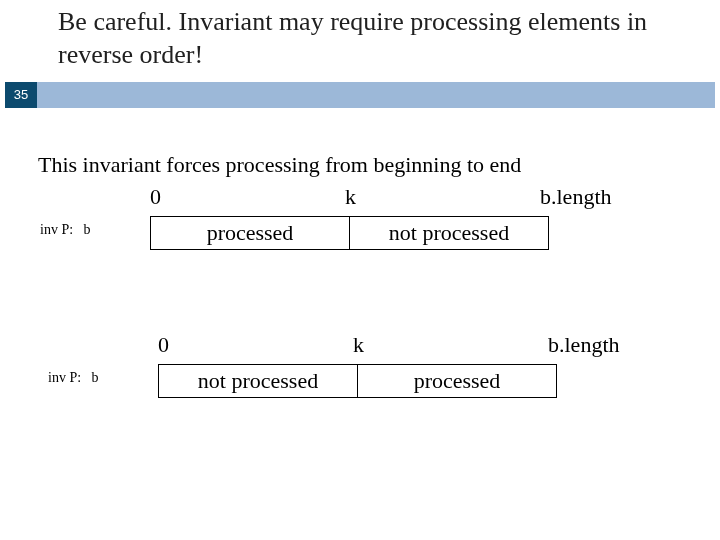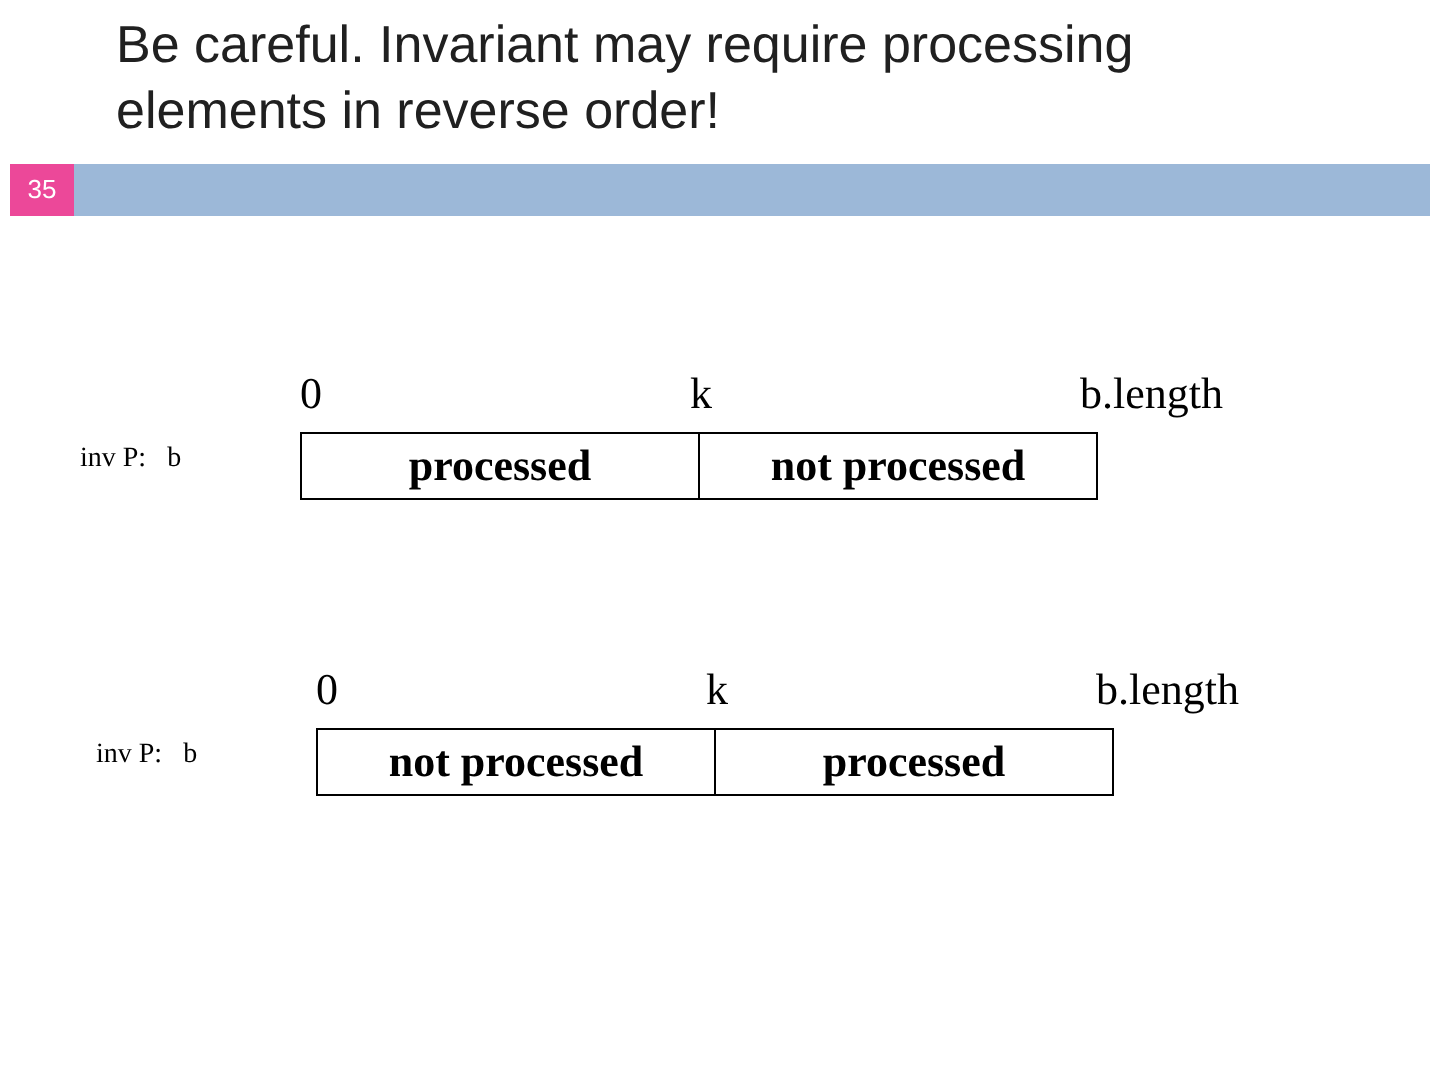--- a/index.html
+++ b/index.html
@@ -18,35 +18,36 @@
     height: 540px;
   }
   .title {
     position: absolute;
     left: 58px;
     top: 6px;
     width: 620px;
     font-size: 26px;
     line-height: 1.25;
     color: #202020;
+    font-family: Liberation Serif, serif;
   }
   .badge-row {
     position: absolute;
     left: 5px;
     top: 82px;
     width: 710px;
     height: 26px;
   }
   .badge {
     position: absolute;
     left: 0;
     top: 0;
     width: 32px;
     height: 26px;
-    background: #ec4899;
+    background: #0c4a6e;
     color: #fff;
     font-size: 13px;
     text-align: center;
     line-height: 26px;
   }
   .bar {
     position: absolute;
     left: 32px;
     top: 0;
     width: 678px;
@@ -85,35 +86,35 @@
     position: absolute;
     top: 0;
     height: 34px;
     border: 1px solid #000;
     box-sizing: border-box;
     font-family: "Times New Roman", Times, serif;
     font-size: 22px;
     display: flex;
     align-items: center;
     justify-content: center;
-    font-weight: bold;
   }
 </style>
 </head>
 <body>
 
 <div class="slide">
 
   <div class="title">Be careful. Invariant may require processing elements in reverse order!</div>
 
   <div class="badge-row">
     <div class="badge">35</div>
     <div class="bar"></div>
   </div>
 
+  <div class="line1" style="left:38px; top:152px;">This invariant forces processing from beginning to end</div>
 
   <div class="diag-wrap" style="top:184px; width:640px;">
     <div class="diag-labels">
       <span class="lbl" style="left:110px;">0</span>
       <span class="lbl" style="left:305px;">k</span>
       <span class="lbl" style="left:500px;">b.length</span>
     </div>
   </div>
 
   <div class="diag-wrap" style="top:216px; width:640px;">

